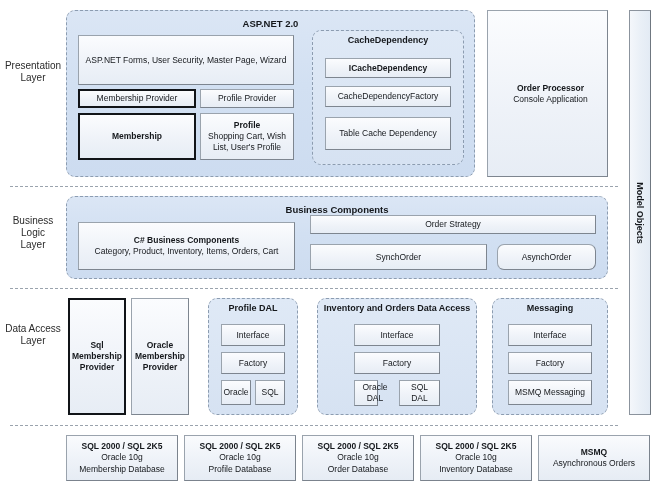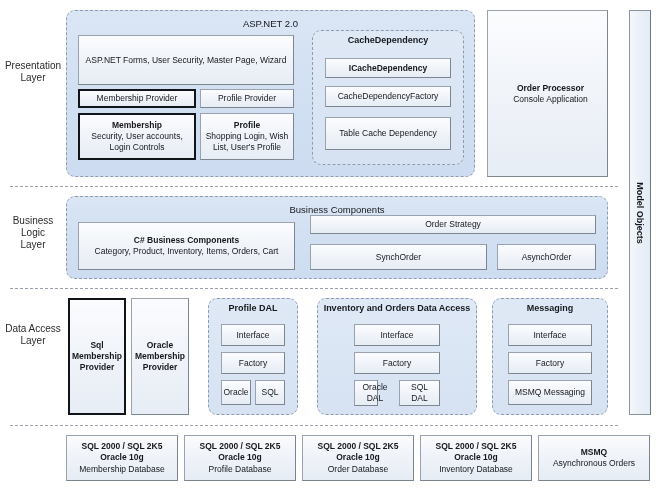--- a/index.html
+++ b/index.html
@@ -57,21 +57,21 @@
   .box .t1{font-weight:bold;}
   .box .t2{font-weight:normal;}
 
   .grp-title{
     position:absolute;left:0;right:0;top:4px;
     text-align:center;font-size:9px;font-weight:bold;color:#15181c;
   }
 
   .panel-title{
     position:absolute;left:0;right:0;top:7px;
-    text-align:center;font-size:9.5px;font-weight:normal;color:#15181c;
+    text-align:center;font-size:9.5px;font-weight:bold;color:#15181c;
   }
 
   
   .model-strip{
     background:linear-gradient(90deg,#f4f7fb 0%,#eaf0f7 50%,#e3ebf4 100%);
     border:1px solid #8b939d;
     border-right-color:#6f7780;
   }
   .model-strip .vtext{
     position:absolute;left:50%;top:50%;
@@ -83,21 +83,21 @@
   .db-box{
     background:linear-gradient(180deg,#fafbfd 0%,#eef2f8 55%,#e6ecf4 100%);
     border:1px solid #9aa3ad;
     border-right-color:#7b838d;
     border-bottom-color:#7b838d;
     display:flex;flex-direction:column;
     align-items:center;justify-content:center;
     text-align:center;font-size:8.5px;line-height:11.5px;color:#15181c;
   }
   .db-box .l1{font-weight:bold;}
-  .db-box .l2{font-weight:bold;}
+  .db-box .l2{font-weight:normal;}
   .db-box .l3{font-weight:normal;}
 </style>
 </head>
 <body>
 
 <div id="diagram">
 
   <div class="abs hr-dashed" style="left:10px;top:186px;width:608px;"></div>
   <div class="abs hr-dashed" style="left:10px;top:288px;width:608px;"></div>
   <div class="abs hr-dashed" style="left:10px;top:425px;width:608px;"></div>
@@ -134,27 +134,26 @@
   <div class="abs box strong" style="left:78px;top:89px;width:118px;height:19px;">
     <span>Membership Provider</span>
   </div>
   <div class="abs box" style="left:200px;top:89px;width:94px;height:19px;">
     <span>Profile Provider</span>
   </div>
 
   <div class="abs box strong" style="left:78px;top:113px;width:118px;height:47px;">
     <span>
       <span class="t1">Membership</span><br>
-      <span class="t2">Security, User accounts, Login Controls</span>
     </span>
   </div>
   <div class="abs box" style="left:200px;top:113px;width:94px;height:47px;">
     <span>
       <span class="t1">Profile</span><br>
-      <span class="t2">Shopping Login, Wish List, User's Profile</span>
+      <span class="t2">Shopping Cart, Wish List, User's Profile</span>
     </span>
   </div>
 
   <div class="abs group-dashed" style="left:312px;top:30px;width:152px;height:135px;">
     <div class="grp-title">CacheDependency</div>
   </div>
   <div class="abs box" style="left:325px;top:58px;width:126px;height:20px;font-weight:bold;">
     <span>ICacheDependency</span>
   </div>
   <div class="abs box" style="left:325px;top:86px;width:126px;height:21px;">
@@ -181,21 +180,21 @@
       <span class="t2">Category, Product, Inventory, Items, Orders, Cart</span>
     </span>
   </div>
 
   <div class="abs box" style="left:310px;top:215px;width:286px;height:19px;">
     <span>Order Strategy</span>
   </div>
   <div class="abs box" style="left:310px;top:244px;width:177px;height:26px;">
     <span>SynchOrder</span>
   </div>
-  <div class="abs box" style="left:497px;top:244px;width:99px;height:26px;">
+  <div class="abs box" style="left:497px;top:244px;width:99px;height:26px;border-radius:7px;">
     <span>AsynchOrder</span>
   </div>
 
   <div class="abs box strong" style="left:68px;top:298px;width:58px;height:117px;">
     <span>
       <span class="t1">Sql</span><br>
       <span class="t1">Membership</span><br>
       <span class="t1">Provider</span>
     </span>
   </div>

